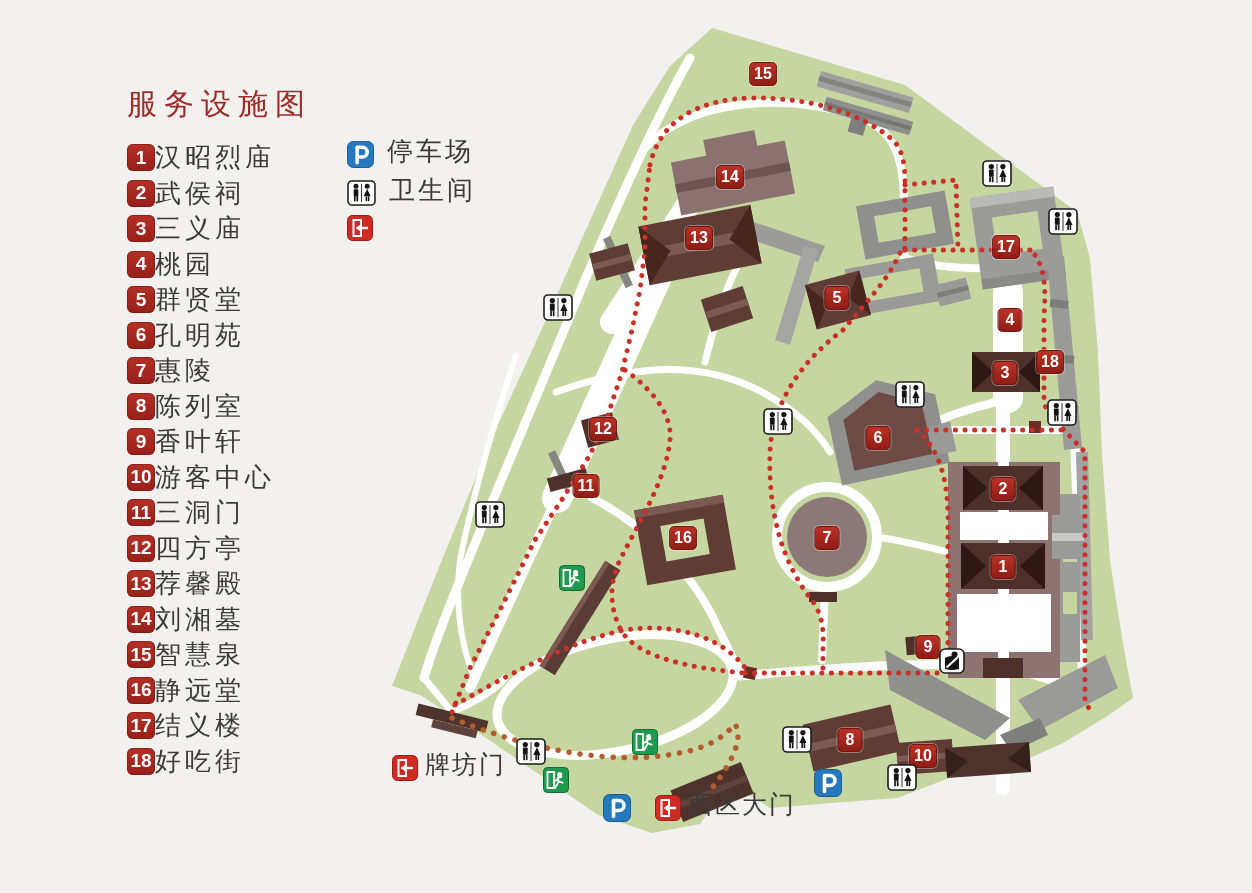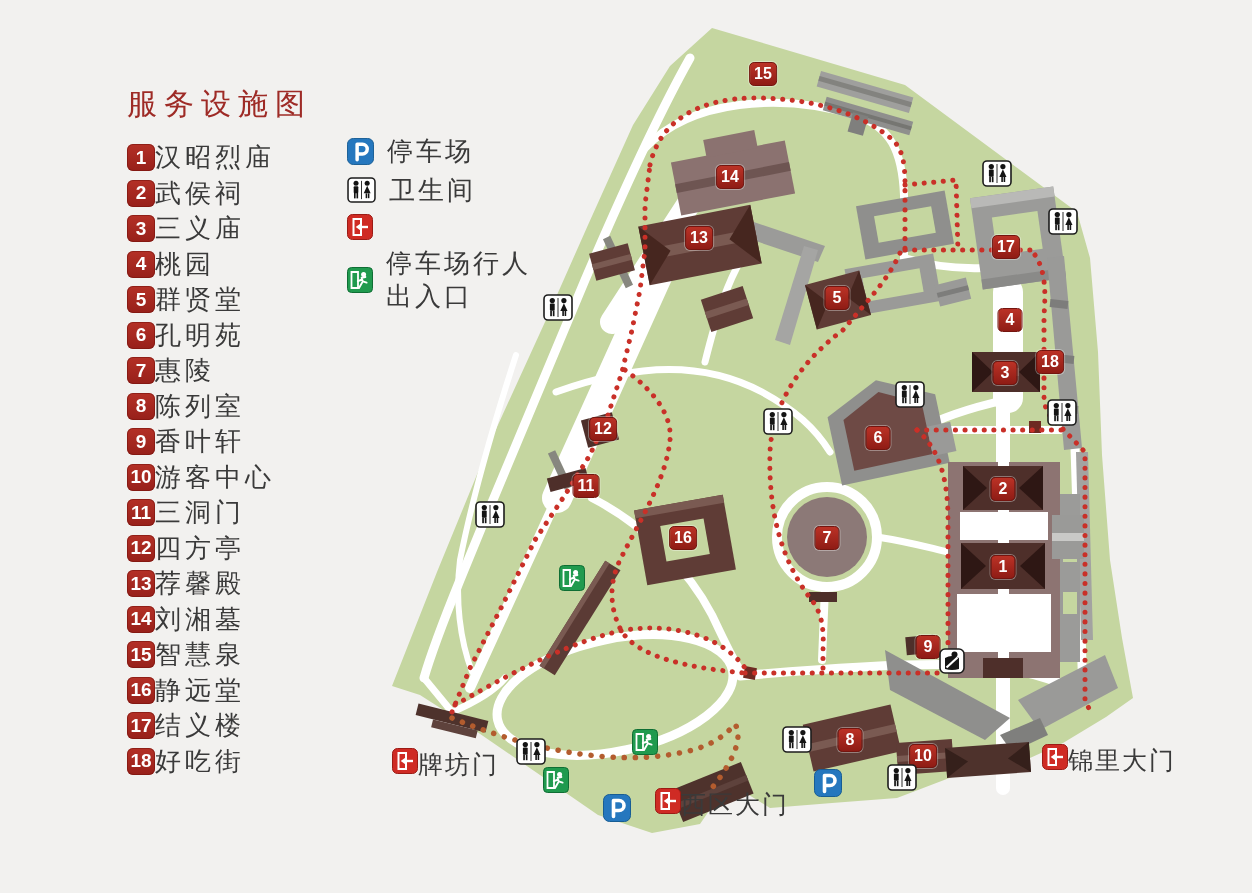--- a/index.html
+++ b/index.html
@@ -11,31 +11,31 @@
   .legend{position:absolute;left:127px;top:84px;}
   .legend .title{margin:0 0 18px 0;font-size:30px;font-weight:normal;color:#9e2b26;letter-spacing:7px;}
   .leg-row{display:flex;align-items:center;height:29px;margin-bottom:6.5px;}
   .leg-num{display:inline-flex;align-items:center;justify-content:center;
            min-width:28px;height:27px;border-radius:6px;
            background:linear-gradient(#b43026,#97201a);
            color:#fff;font-size:19px;font-weight:bold;box-shadow:inset 0 0 0 1px rgba(120,20,14,.6);}
   .leg-lab{margin-left:0;font-size:26px;color:#3a3a3a;letter-spacing:4px;white-space:nowrap;}
 
   .facilities{position:absolute;left:347px;top:135px;}
-  .fac-row{display:flex;align-items:center;margin-bottom:6px;min-height:29px;}
+  .fac-row{display:flex;align-items:flex-end;margin-bottom:6px;min-height:29px;}
   .fac-row .ficon{flex:0 0 auto;margin-top:1px;}
   .fac-lab{margin-left:13px;font-size:26px;color:#3a3a3a;letter-spacing:3px;width:158px;line-height:1.25;}
 
   
   .marker{position:absolute;transform:translate(-50%,-50%);
           min-width:15px;padding:1px 4px;height:20px;line-height:20px;text-align:center;
           background:linear-gradient(#bb3226,#8f1c15);border:1px solid #74150f;border-radius:5px;
           color:#fff;font-size:16px;font-weight:bold;box-shadow:0 0 0 1px rgba(255,255,255,.35);}
   .micon{position:absolute;}
-  .gate{position:absolute;display:flex;align-items:flex-start;}
+  .gate{position:absolute;display:flex;align-items:flex-end;gap:7px;}
   .gate .glabel{font-size:25px;color:#3a3a3a;letter-spacing:2px;white-space:nowrap;}
 </style>
 </head>
 <body>
 
 <div class="stage">
 
   <svg class="base" width="1252" height="893" viewBox="0 0 1252 893">
     <defs>
       <symbol id="ic-toilet" viewBox="0 0 30 27">
@@ -395,26 +395,20 @@
       <svg class="ficon" width="29" height="26">
           <use href="#ic-toilet"></use>
         </svg>
       <span class="fac-lab">卫生间</span>
     </div>
     <div class="fac-row">
       <svg class="ficon" width="26" height="26">
           <use href="#ic-exit-red"></use>
         </svg>
     </div>
-    <div class="fac-row">
-      <svg class="ficon" width="26" height="26">
-          <use href="#ic-exit-green"></use>
-        </svg>
-      <span class="fac-lab">停车场行人出入口</span>
-    </div>
   </div>
 
   <div class="marker" style="left:1003px;top:567px">1</div>
   <div class="marker" style="left:1003px;top:489px">2</div>
   <div class="marker" style="left:1005px;top:373px">3</div>
   <div class="marker" style="left:1010px;top:320px">4</div>
   <div class="marker" style="left:837px;top:298px">5</div>
   <div class="marker" style="left:878px;top:438px">6</div>
   <div class="marker" style="left:827px;top:538px">7</div>
   <div class="marker" style="left:850px;top:740px">8</div>
@@ -486,20 +480,14 @@
         <use href="#ic-exit-red"></use>
       </svg>
     <span class="glabel">牌坊门</span>
   </div>
   <div class="gate" style="left:655px;top:788px">
     <svg width="26" height="26">
         <use href="#ic-exit-red"></use>
       </svg>
     <span class="glabel">西区大门</span>
   </div>
-  <div class="gate" style="left:1042px;top:744px">
-    <svg width="26" height="26">
-        <use href="#ic-exit-red"></use>
-      </svg>
-    <span class="glabel">锦里大门</span>
-  </div>
 
 </div>
 
 </body></html>

